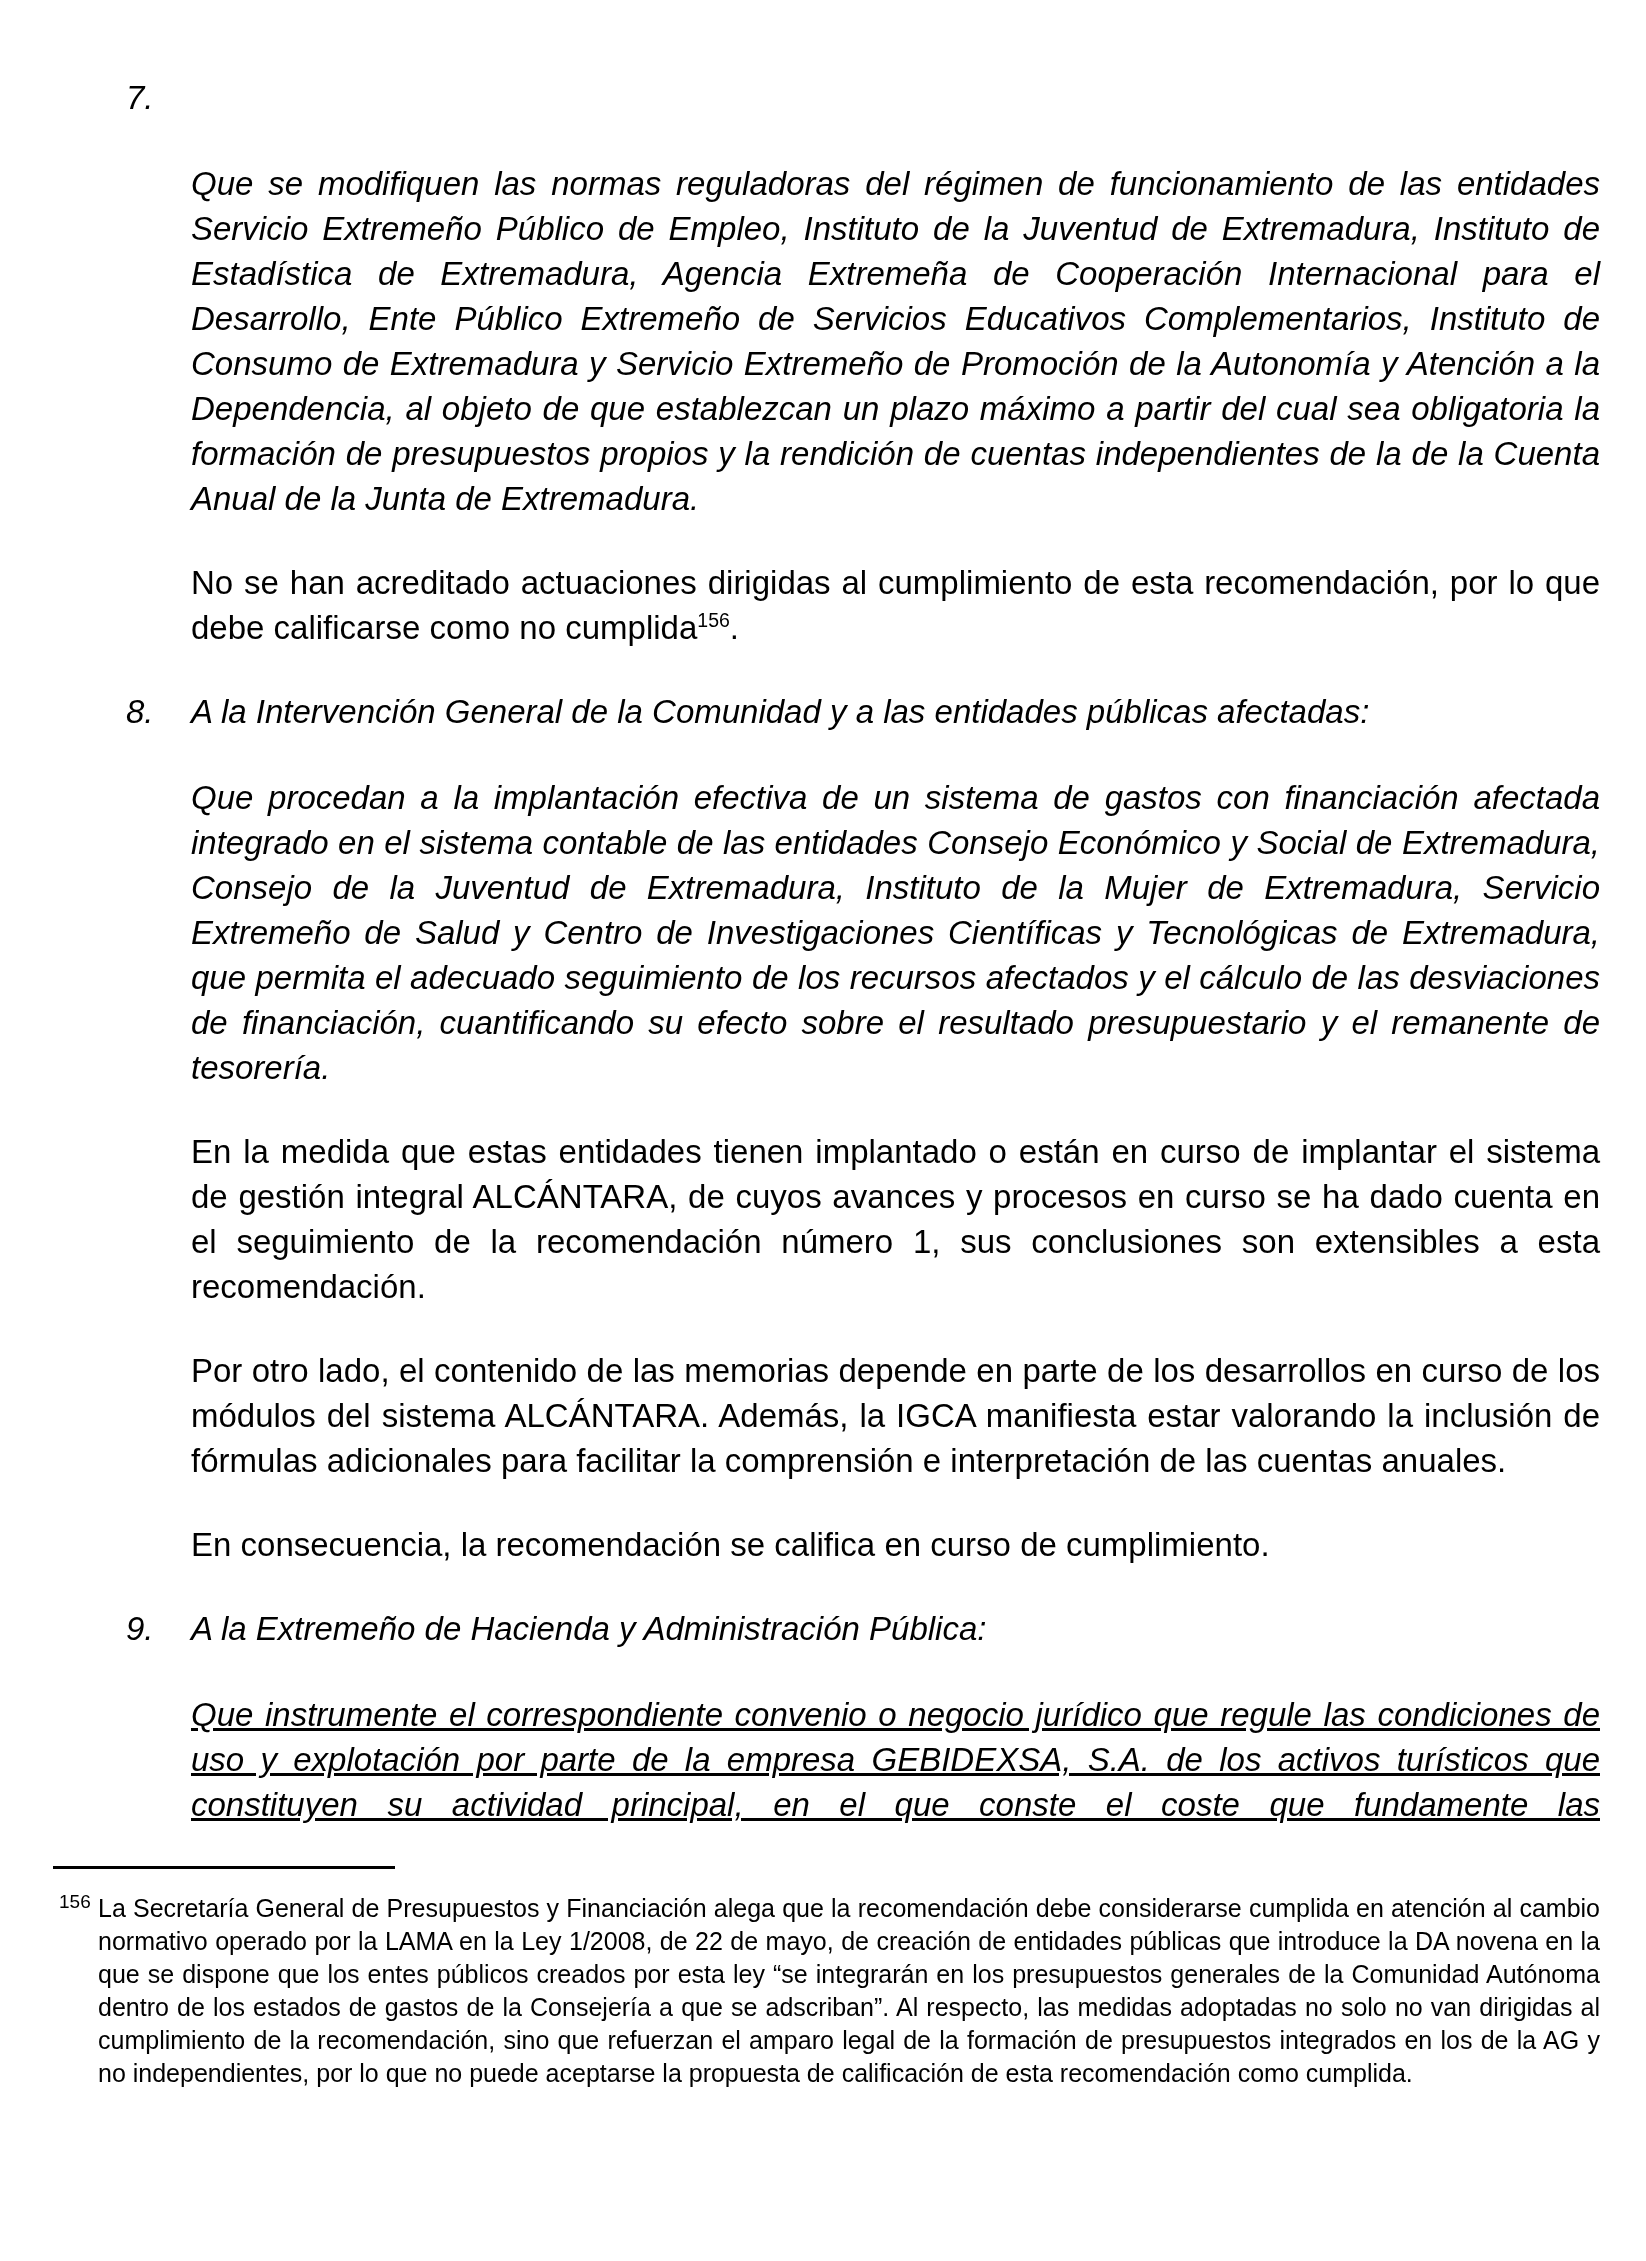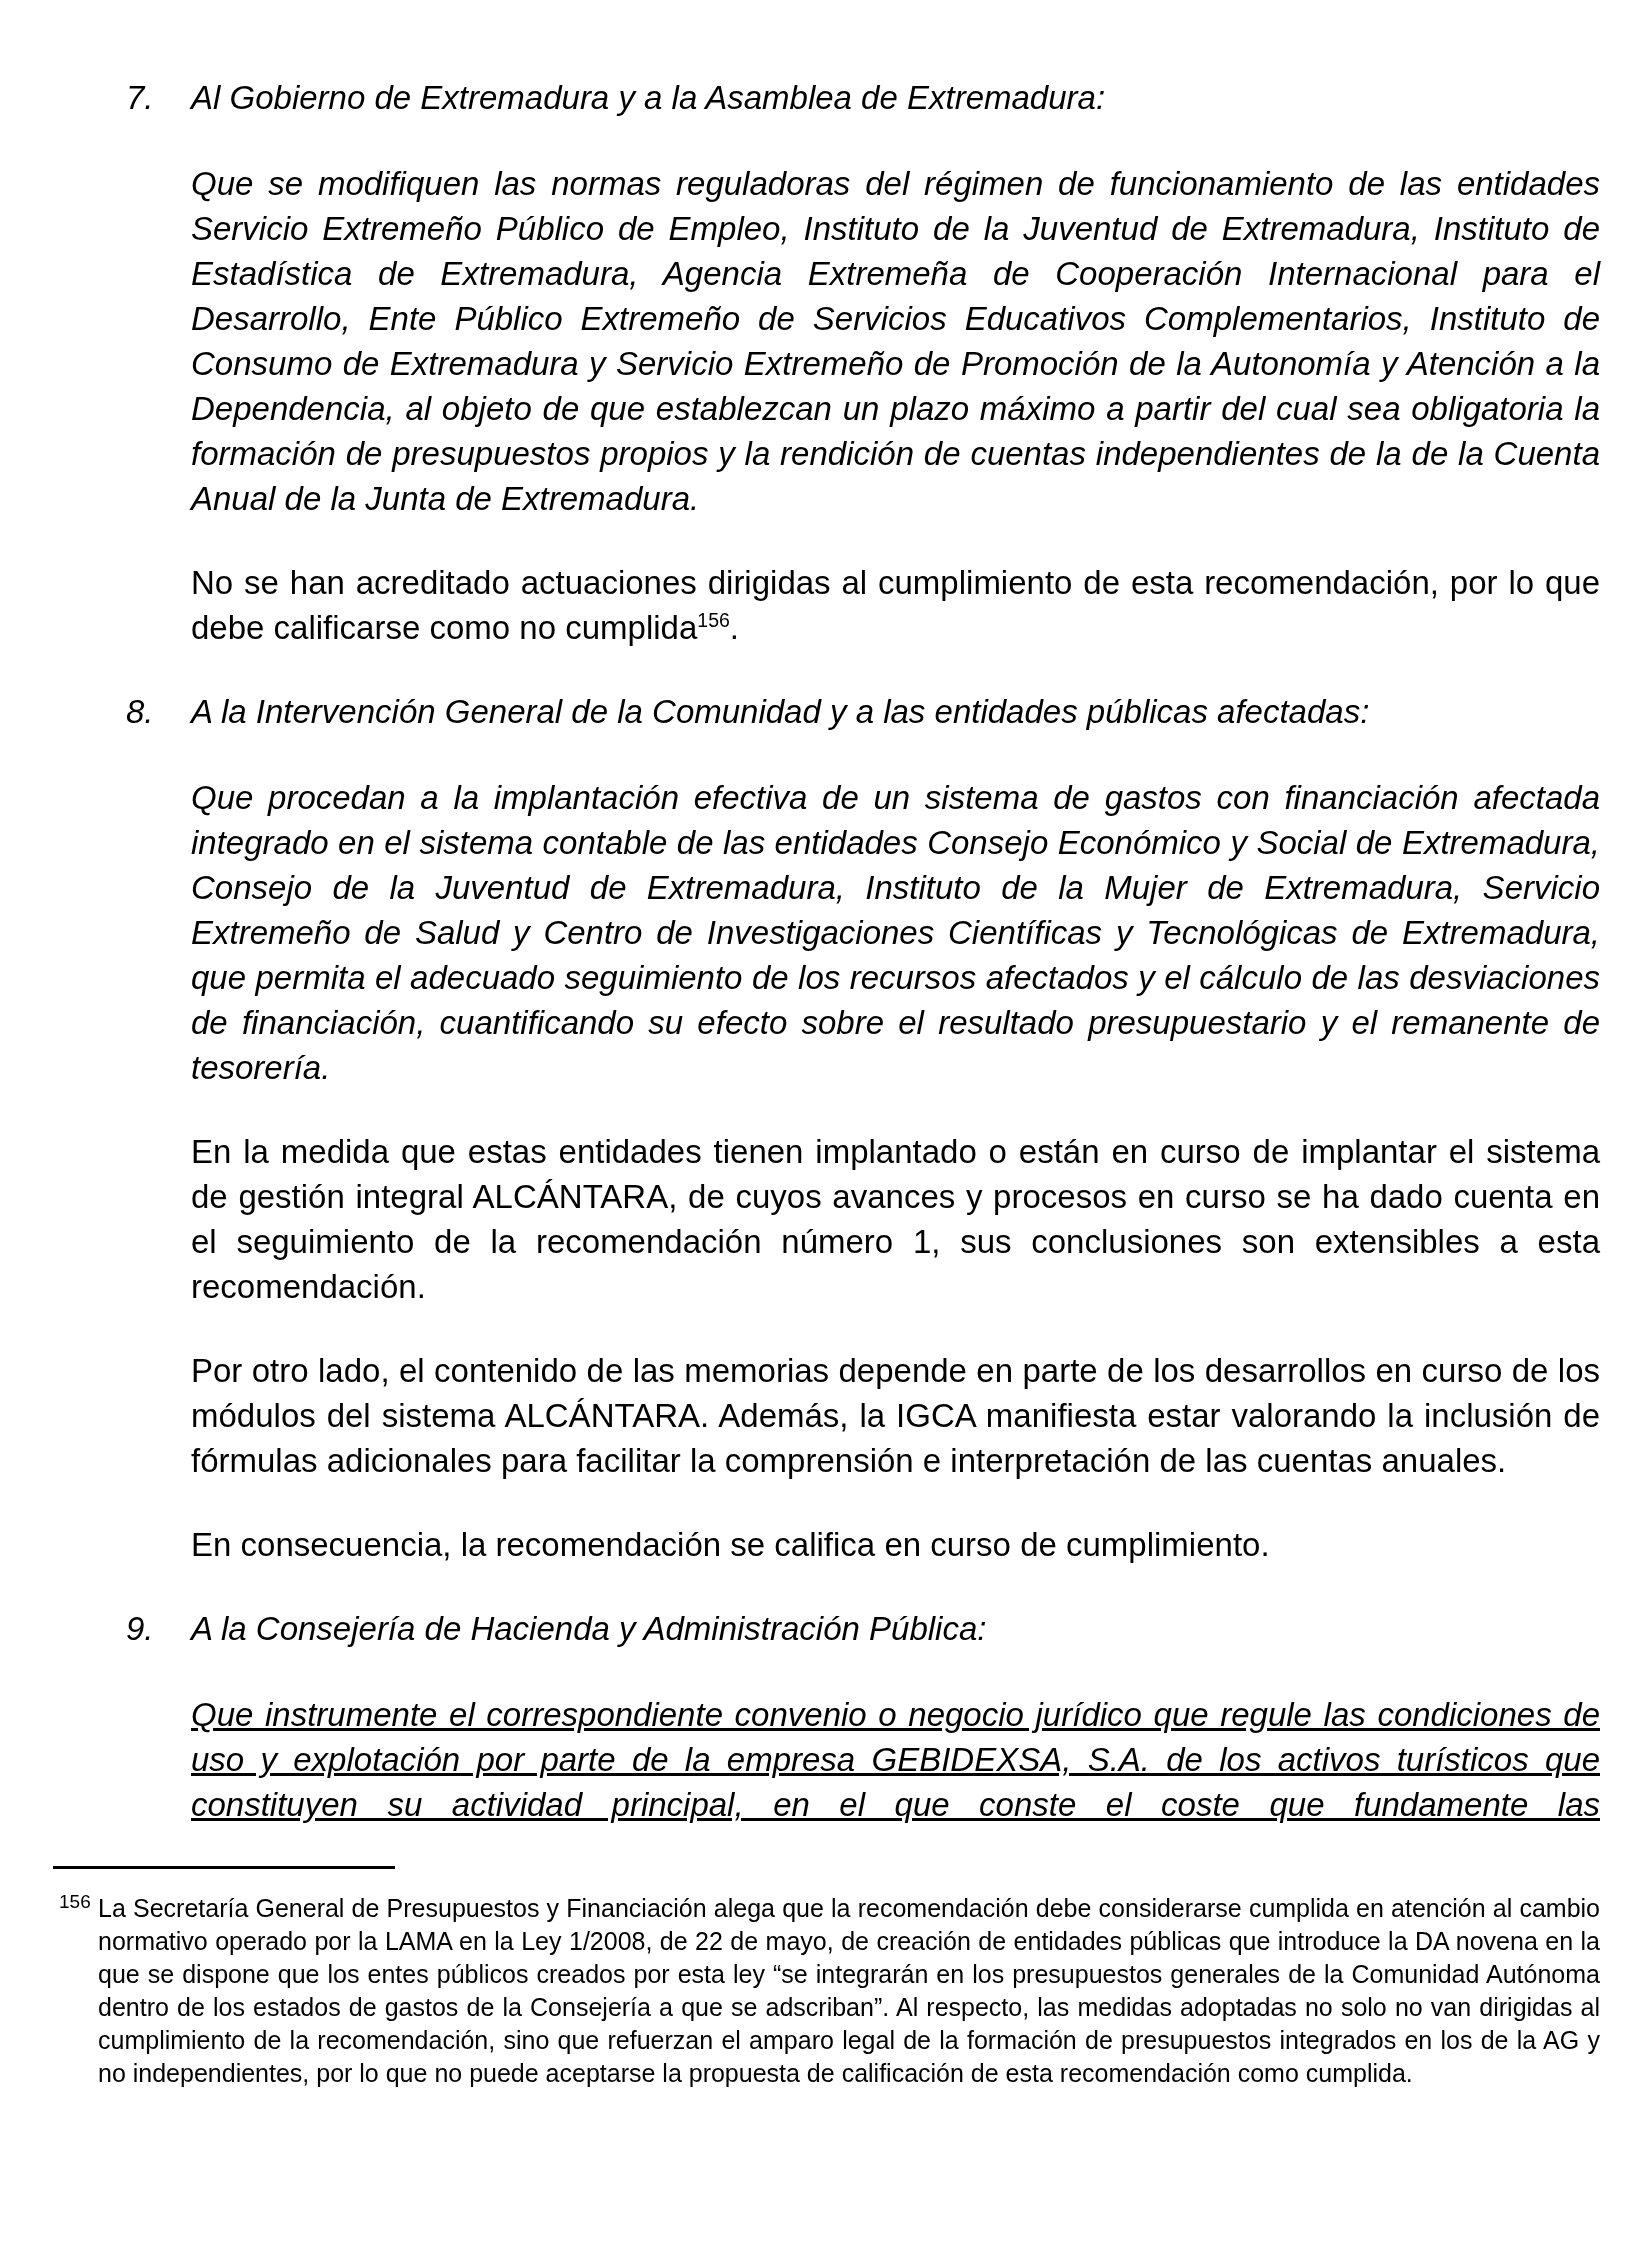--- a/index.html
+++ b/index.html
@@ -75,21 +75,20 @@
 </style>
 </head>
 <body>
 
 <div class="page">
   <div class="content">
 
     <div class="item">
       <div class="item-head">
         <span class="item-num">7.</span>
-        <span class="head-text">Al Gobierno de Extremadura y a la Asamblea de Extremadura:</span>
       </div>
       <div class="item-body">
         <p class="italic">Que se modifiquen las normas reguladoras del régimen de funcionamiento de las entidades Servicio Extremeño Público de Empleo, Instituto de la Juventud de Extremadura, Instituto de Estadística de Extremadura, Agencia Extremeña de Cooperación Internacional para el Desarrollo, Ente Público Extremeño de Servicios Educativos Complementarios, Instituto de Consumo de Extremadura y Servicio Extremeño de Promoción de la Autonomía y Atención a la Dependencia, al objeto de que establezcan un plazo máximo a partir del cual sea obligatoria la formación de presupuestos propios y la rendición de cuentas independientes de la de la Cuenta Anual de la Junta de Extremadura.</p>
         <p><span>No se han acreditado actuaciones dirigidas al cumplimiento de esta recomendación, por lo que debe calificarse como </span><span class="u">no cumplida</span><sup class="fnref">156</sup><span>.</span></p>
       </div>
     </div>
 
     <div class="item">
       <div class="item-head">
         <span class="item-num">8.</span>
@@ -99,21 +98,21 @@
         <p class="italic">Que procedan a la implantación efectiva de un sistema de gastos con financiación afectada integrado en el sistema contable de las entidades Consejo Económico y Social de Extremadura, Consejo de la Juventud de Extremadura, Instituto de la Mujer de Extremadura, Servicio Extremeño de Salud y Centro de Investigaciones Científicas y Tecnológicas de Extremadura, que permita el adecuado seguimiento de los recursos afectados y el cálculo de las desviaciones de financiación, cuantificando su efecto sobre el resultado presupuestario y el remanente de tesorería.</p>
         <p>En la medida que estas entidades tienen implantado o están en curso de implantar el sistema de gestión integral ALCÁNTARA, de cuyos avances y procesos en curso se ha dado cuenta en el seguimiento de la recomendación número 1, sus conclusiones son extensibles a esta recomendación.</p>
         <p>Por otro lado, el contenido de las memorias depende en parte de los desarrollos en curso de los módulos del sistema ALCÁNTARA. Además, la IGCA manifiesta estar valorando la inclusión de fórmulas adicionales para facilitar la comprensión e interpretación de las cuentas anuales.</p>
         <p><span>En consecuencia, la recomendación se califica </span><span class="u">en curso de cumplimiento.</span></p>
       </div>
     </div>
 
     <div class="item">
       <div class="item-head">
         <span class="item-num">9.</span>
-        <span class="head-text">A la Consejería de Hacienda y Administración Pública:</span>
+        <span class="head-text">A la Extremeño de Hacienda y Administración Pública:</span>
       </div>
       <div class="item-body">
         <p class="italic justify-last">Que instrumente el correspondiente convenio o negocio jurídico que regule las condiciones de uso y explotación por parte de la empresa GEBIDEXSA, S.A. de los activos turísticos que constituyen su actividad principal, en el que conste el coste que fundamente las</p>
       </div>
     </div>
 
   </div>
 
   <div class="fn-sep"></div>
   <div class="footnote">

